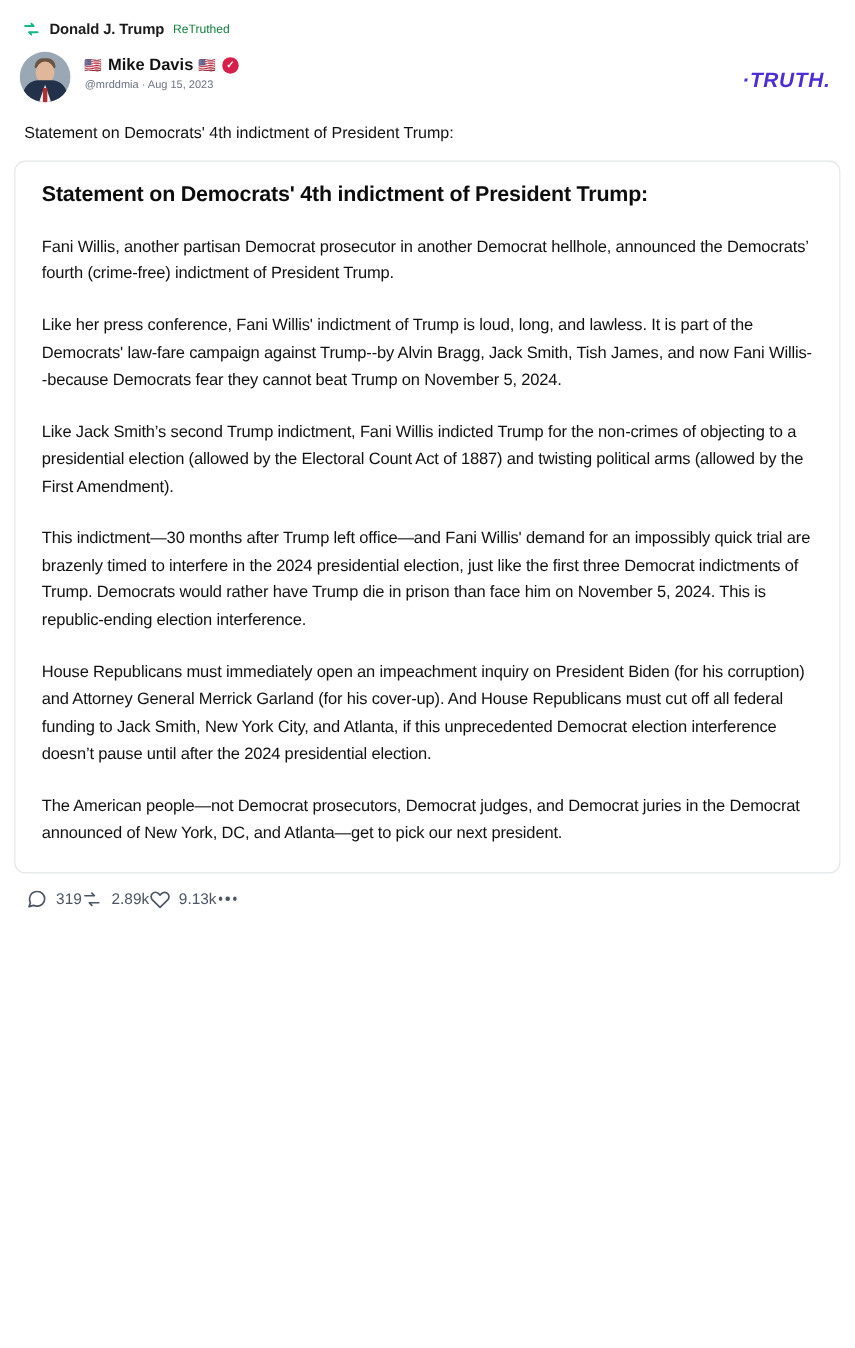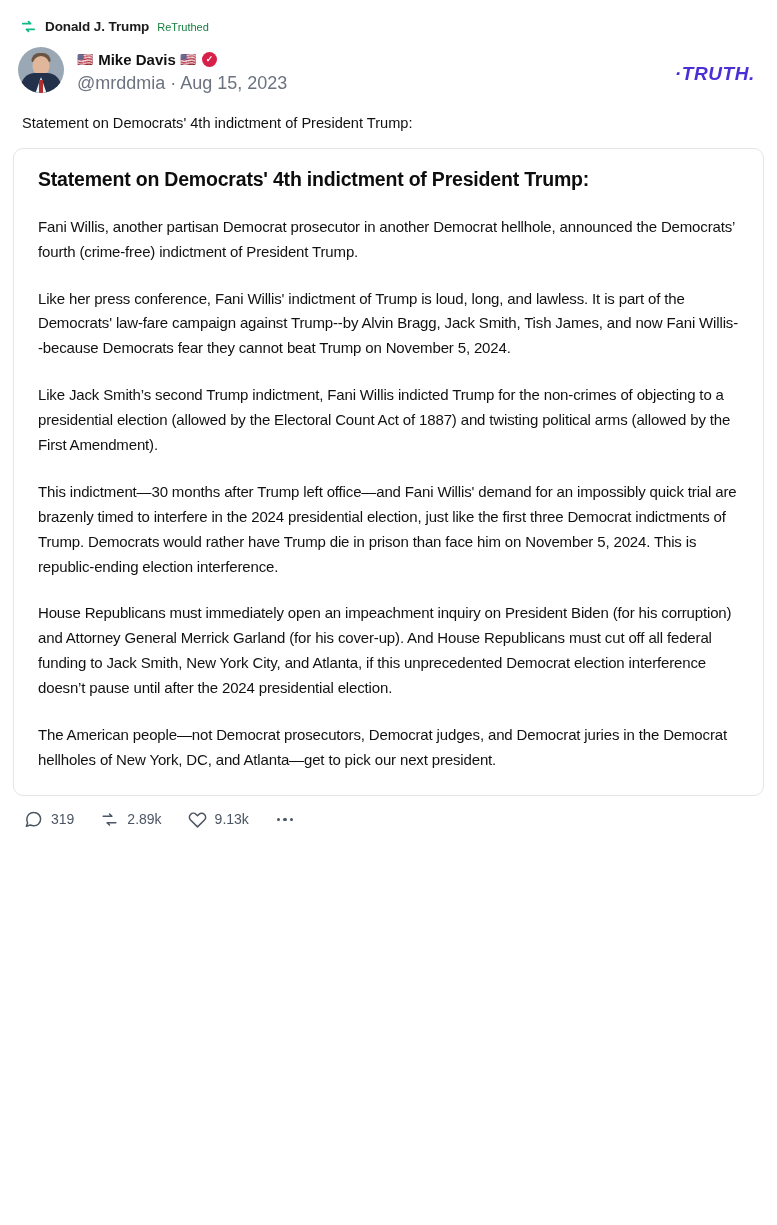--- a/index.html
+++ b/index.html
@@ -139,21 +139,21 @@
     background: #d6204a;
     display: inline-flex;
     align-items: center;
     justify-content: center;
     color: #ffffff;
     font-size: 9px;
     line-height: 1;
     flex: 0 0 auto;
   }
   .author-sub {
-    font-size: 18px;
+    font-size: 10px;
     color: #6b7280;
     margin-top: 3px;
   }
   .brand {
     position: absolute;
     right: 22px;
     top: 22px;
     font-size: 19px;
     font-weight: bold;
     letter-spacing: 0.6px;
@@ -195,21 +195,20 @@
     letter-spacing: -0.15px;
   }
   .statement-card p:last-child {
     margin-bottom: 0;
   }
 
   
   .actions {
     display: flex;
     align-items: center;
-    gap: 26px;
     padding: 14px 0 0 24px;
   }
   .action {
     display: flex;
     align-items: center;
     gap: 8px;
     color: #4b5563;
     font-size: 14px;
   }
   .action svg { display: block; }
@@ -265,21 +264,21 @@
 
   <div class="post-text">Statement on Democrats' 4th indictment of President Trump:</div>
 
   <div class="statement-card">
     <h2>Statement on Democrats' 4th indictment of President Trump:</h2>
     <p>Fani Willis, another partisan Democrat prosecutor in another Democrat hellhole, announced the Democrats’ fourth (crime-free) indictment of President Trump.</p>
     <p>Like her press conference, Fani Willis' indictment of Trump is loud, long, and lawless. It is part of the Democrats' law-fare campaign against Trump--by Alvin Bragg, Jack Smith, Tish James, and now Fani Willis--because Democrats fear they cannot beat Trump on November 5, 2024.</p>
     <p>Like Jack Smith’s second Trump indictment, Fani Willis indicted Trump for the non-crimes of objecting to a presidential election (allowed by the Electoral Count Act of 1887) and twisting political arms (allowed by the First Amendment).</p>
     <p>This indictment—30 months after Trump left office—and Fani Willis' demand for an impossibly quick trial are brazenly timed to interfere in the 2024 presidential election, just like the first three Democrat indictments of Trump. Democrats would rather have Trump die in prison than face him on November 5, 2024. This is republic-ending election interference.</p>
     <p>House Republicans must immediately open an impeachment inquiry on President Biden (for his corruption) and Attorney General Merrick Garland (for his cover-up). And House Republicans must cut off all federal funding to Jack Smith, New York City, and Atlanta, if this unprecedented Democrat election interference doesn’t pause until after the 2024 presidential election.</p>
-    <p>The American people—not Democrat prosecutors, Democrat judges, and Democrat juries in the Democrat hellholes of New York, DC, and Atlanta—get to pick our next president.</p>
+    <p>The American people—not Democrat prosecutors, Democrat judges, and Democrat juries in the Democrat announced of New York, DC, and Atlanta—get to pick our next president.</p>
   </div>
 
   <div class="actions">
     <div class="action">
       <span>
         <svg width="19" height="19" viewBox="0 0 24 24" fill="none" stroke="#4b5563" stroke-width="1.9" stroke-linecap="round" stroke-linejoin="round">
           <path d="M21 11.5a8.38 8.38 0 0 1-9 8.4 8.5 8.5 0 0 1-3.8-.9L3 20.5l1.6-4.4A8.38 8.38 0 0 1 3.6 11.5a8.38 8.38 0 0 1 9-8.4 8.38 8.38 0 0 1 8.4 8.4z"></path>
         </svg>
       </span>
       <span>319</span>

